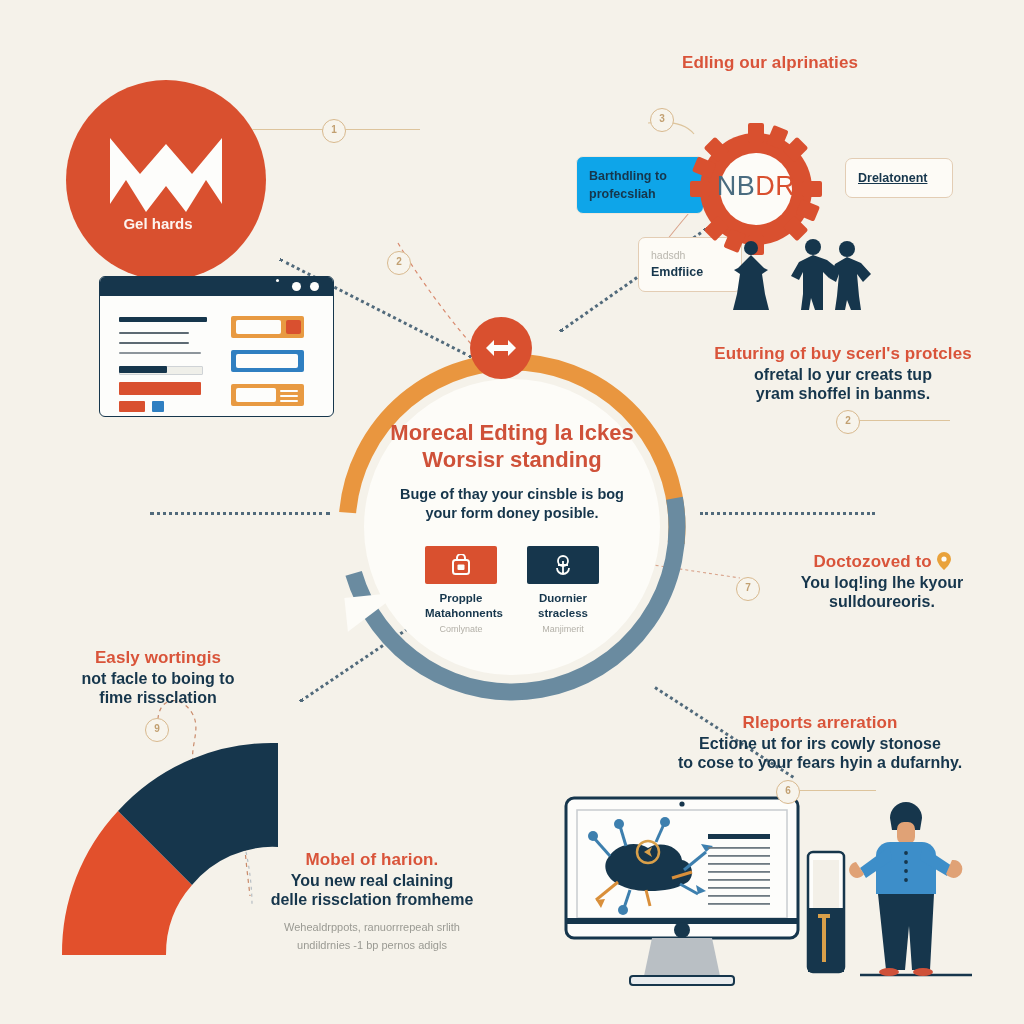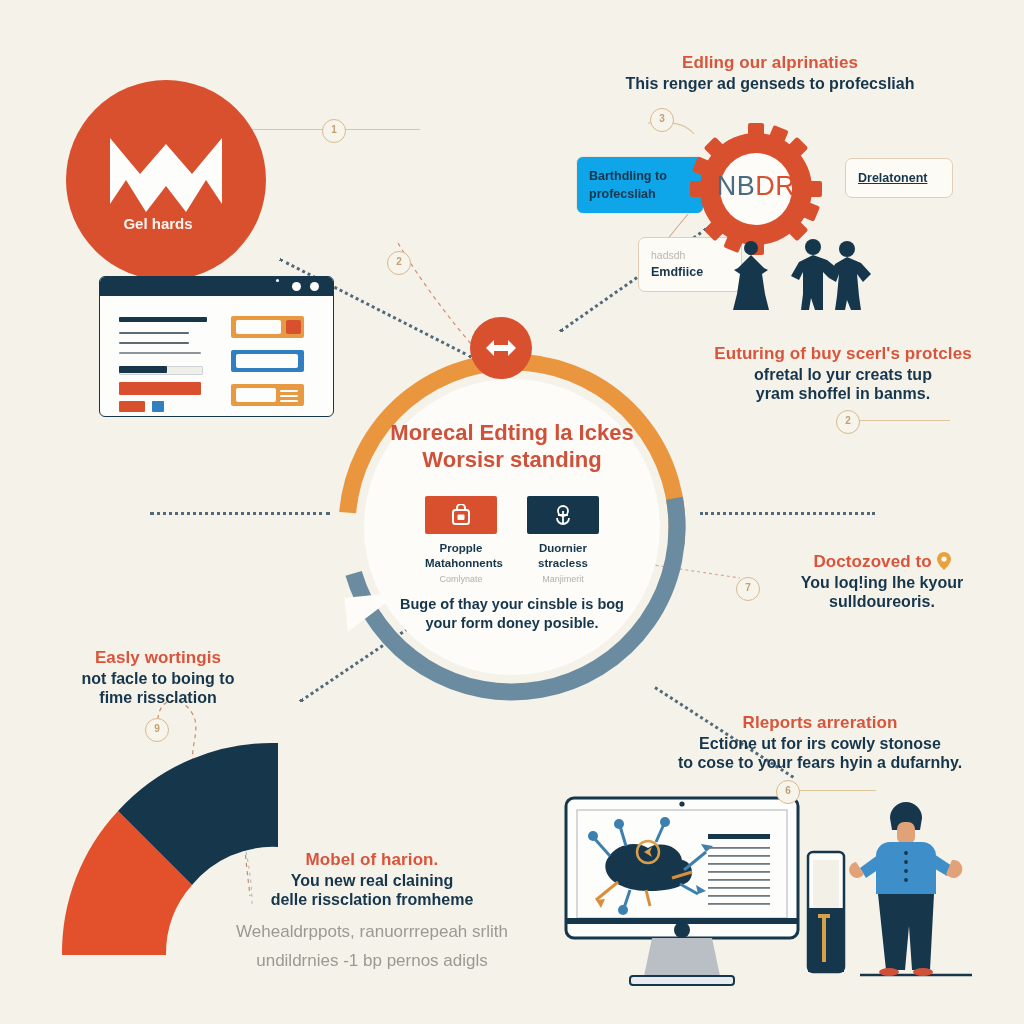--- a/index.html
+++ b/index.html
@@ -8,21 +8,21 @@
     background:#f5f2ea;
     font-family:"Liberation Sans","DejaVu Sans",sans-serif;
     position:relative;
   }
   #stage{position:absolute;inset:0;width:1024px;height:1024px;}
   .abs{position:absolute;}
   
   .txtblock{position:absolute;text-align:center;line-height:1.22;}
   .t-head{color:#d9543a;font-weight:700;font-size:17px;letter-spacing:.1px;}
   .t-body{color:#16364c;font-weight:700;font-size:16px;}
-  .t-sub{color:#9a9a93;font-weight:400;font-size:17px;line-height:1.7;}
+  .t-sub{color:#9a9a93;font-weight:400;font-size:11px;line-height:1.7;}
   
   .marker{
     position:absolute;width:22px;height:22px;border-radius:50%;
     border:1.3px solid #d8b98e;background:#f7f4ec;color:#c2a071;
     font-size:10px;line-height:20px;text-align:center;font-weight:700;
   }
   .rule{position:absolute;height:1.3px;background:#ddc49c;}
   
   .dotted{position:absolute;border-top:3px dotted #2e4d63;opacity:.82;}
   
@@ -207,20 +207,23 @@
     <svg width="364" height="364" viewBox="0 0 364 364" style="position:absolute;left:0;top:0;">
       <circle cx="182" cy="182" r="165" fill="none" stroke="#e9963f" stroke-width="17" stroke-dasharray="520 1037" transform="rotate(-175 182 182)"></circle>
       <circle cx="182" cy="182" r="165" fill="none" stroke="#6a8ba0" stroke-width="17" stroke-dasharray="500 1037" transform="rotate(-10 182 182)"></circle>
     </svg>
     <div id="ring-inner"></div>
     <div id="ring-tail"></div>
 
     <div id="center-content">
       <div id="center-title">
         <span>Morecal Edting la Ickes</span><br><span>Worsisr standing</span>
+      </div>
+      <div id="center-sub">
+        <span>Buge of thay your cinsble is bog</span><br><span>your form doney posible.</span>
       </div>
       <div id="center-tiles">
         <div class="tile">
           <div class="swatch" style="background:#d9502f;">
             <svg width="20" height="22" viewBox="0 0 20 22">
               <path d="M6 6 V4 a4 4 0 0 1 8 0 V6" fill="none" stroke="#fdfdfb" stroke-width="2"></path>
               <rect x="2" y="6" width="16" height="14" rx="2.5" fill="none" stroke="#fdfdfb" stroke-width="2"></rect>
               <rect x="6.5" y="10.5" width="7" height="5.5" rx="1" fill="#fdfdfb"></rect>
             </svg>
           </div>
@@ -235,23 +238,20 @@
               <circle cx="11" cy="7" r="5" fill="none" stroke="#fdfdfb" stroke-width="1.8"></circle>
               <path d="M11 7 V19 M5 14 a6 6 0 0 0 12 0 M6 11 h10" fill="none" stroke="#fdfdfb" stroke-width="1.8"></path>
             </svg>
           </div>
           <div class="tl">
             <span>Duornier</span><br><span>stracless</span>
           </div>
           <div class="tsub">Manjimerit</div>
         </div>
       </div>
-      <div id="center-sub">
-        <span>Buge of thay your cinsble is bog</span><br><span>your form doney posible.</span>
-      </div>
     </div>
 
     <div id="arrow-badge">
       <svg width="34" height="20" viewBox="0 0 34 20">
         <path d="M2 10 L10 2 L10 7 L24 7 L24 2 L32 10 L24 18 L24 13 L10 13 L10 18 Z" fill="#fdfdfb"></path>
       </svg>
     </div>
   </div>
 
   <div id="arc" class="abs">
@@ -346,21 +346,20 @@
     </svg>
   </div>
 
   <div class="rule" style="left:252px;top:129px;width:168px;"></div>
   <div class="marker" style="left:322px;top:119px;">1</div>
 
   <div class="marker" style="left:387px;top:251px;">2</div>
 
   <div class="txtblock" style="left:588px;top:53px;width:364px;">
     <div class="t-head">Edling our alprinaties</div>
-    <div class="t-body">This renger ad genseds to profecsliah</div>
   </div>
   <div class="marker" style="left:650px;top:108px;">3</div>
 
   <div class="txtblock" style="left:700px;top:344px;width:286px;">
     <div class="t-head">Euturing of buy scerl's protcles</div>
     <div class="t-body">
       <span>ofretal lo yur creats tup</span><br><span>yram shoffel in banms.</span>
     </div>
   </div>
   <div class="rule" style="left:852px;top:420px;width:98px;"></div>

